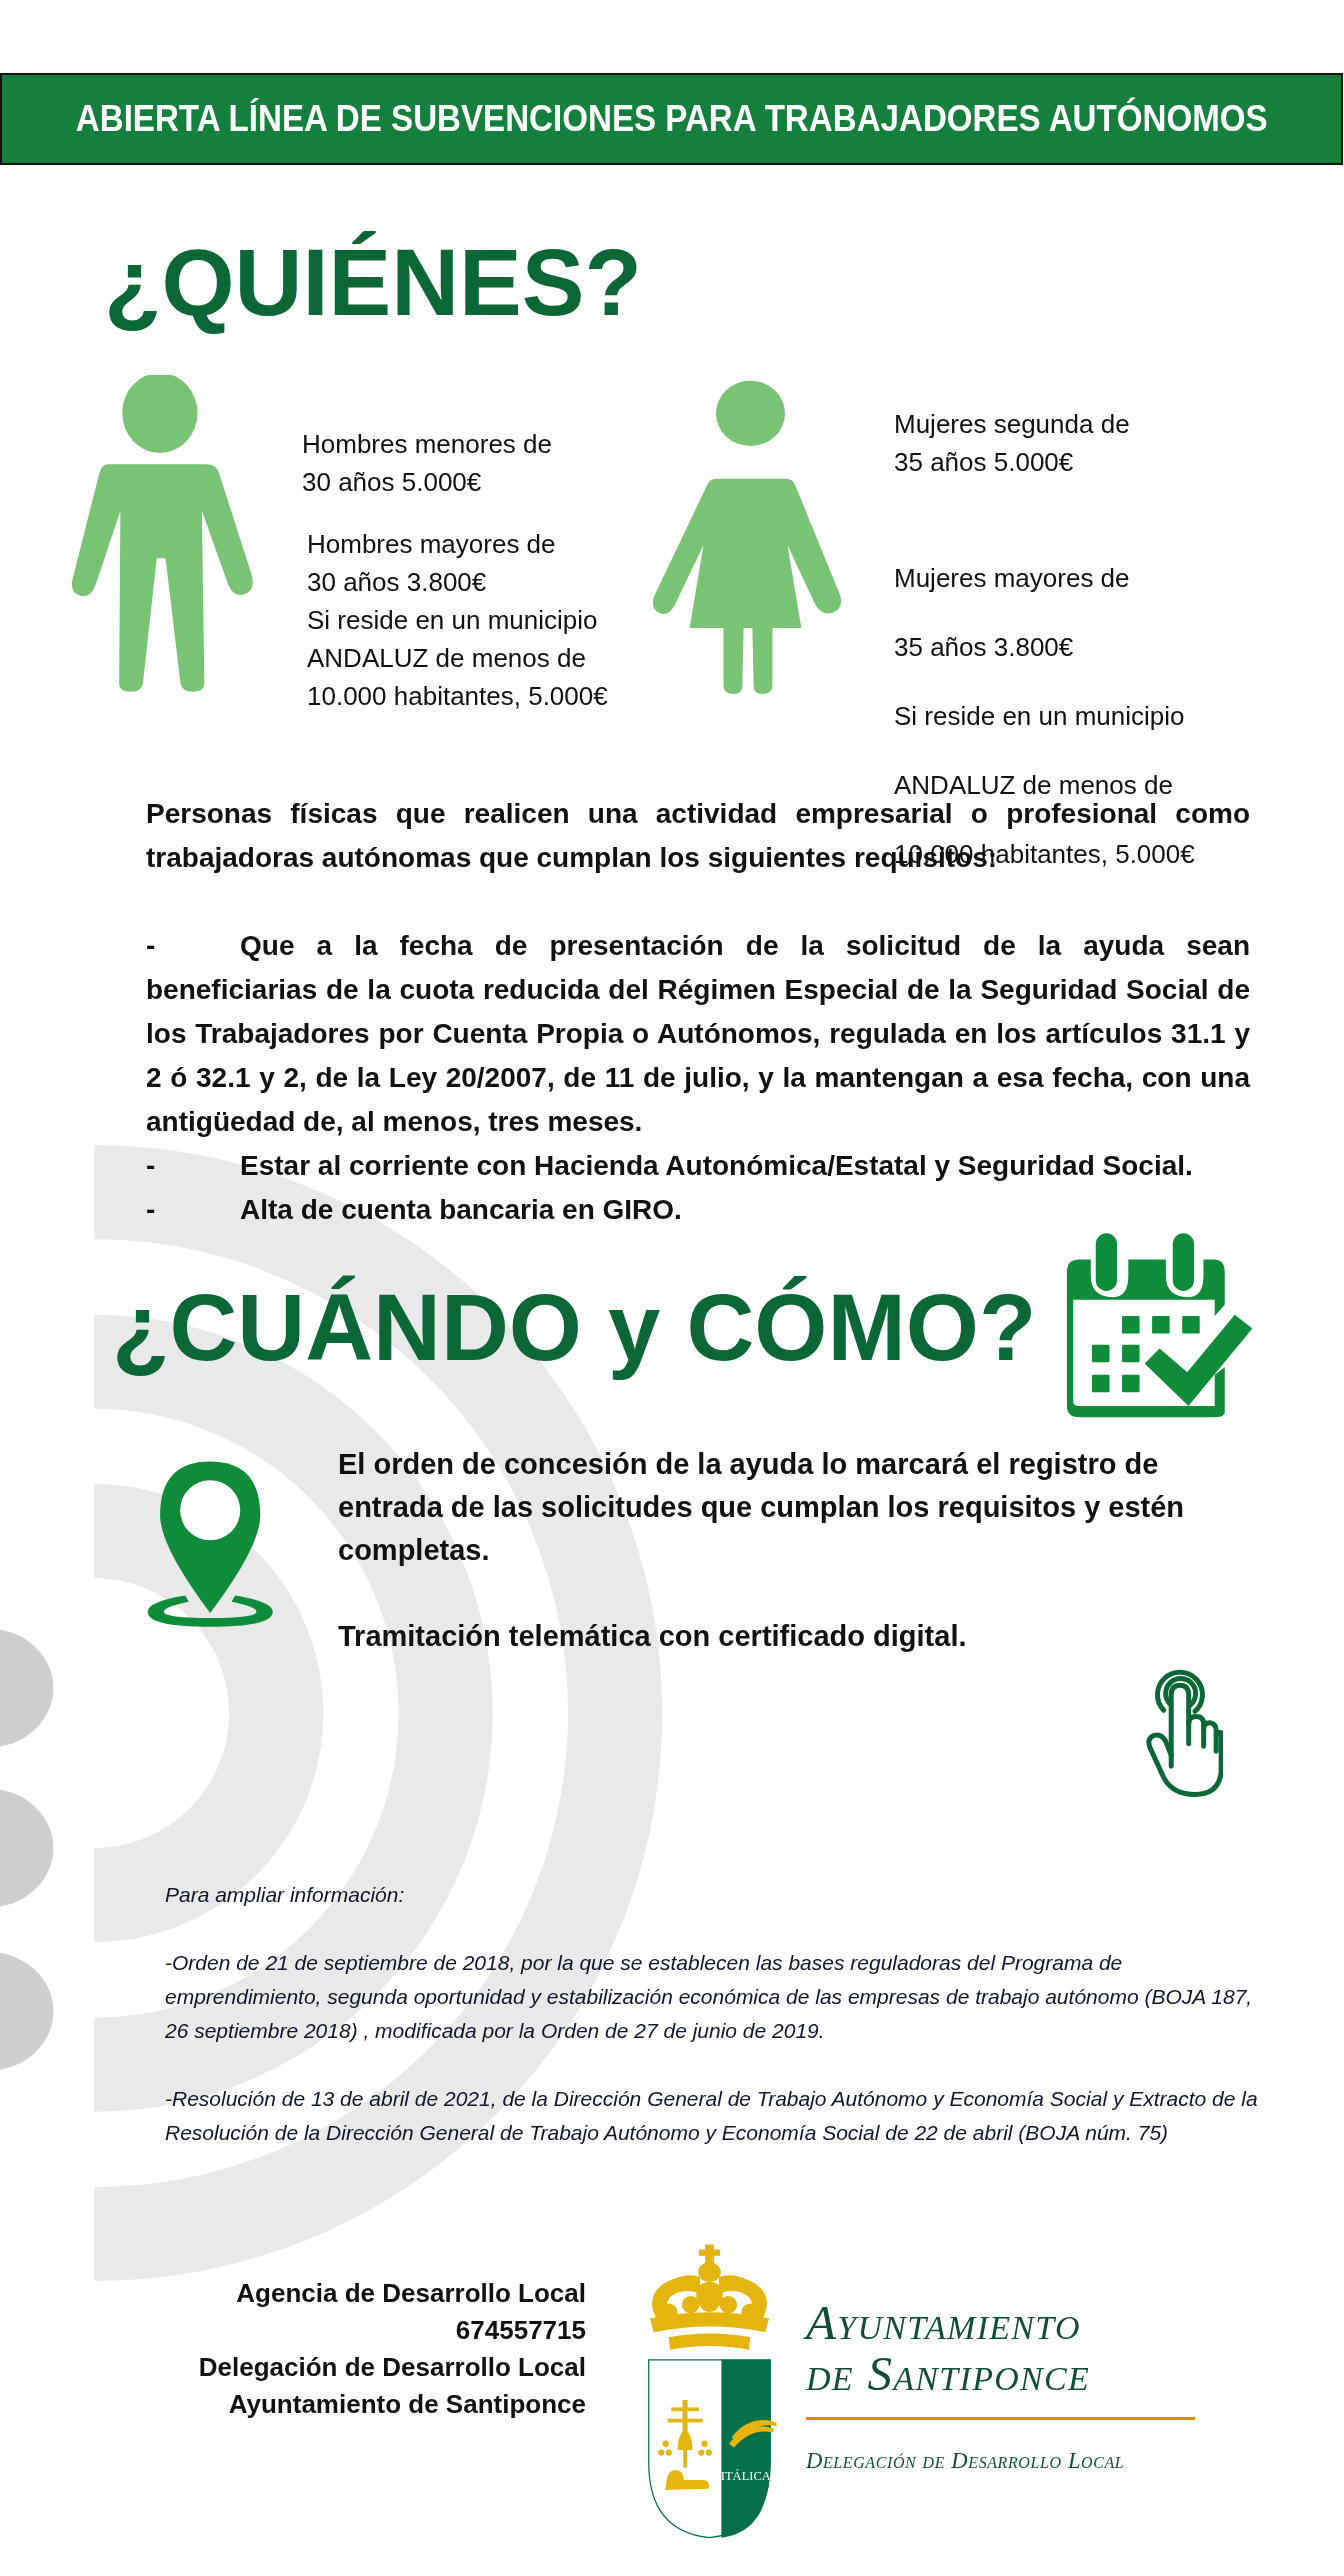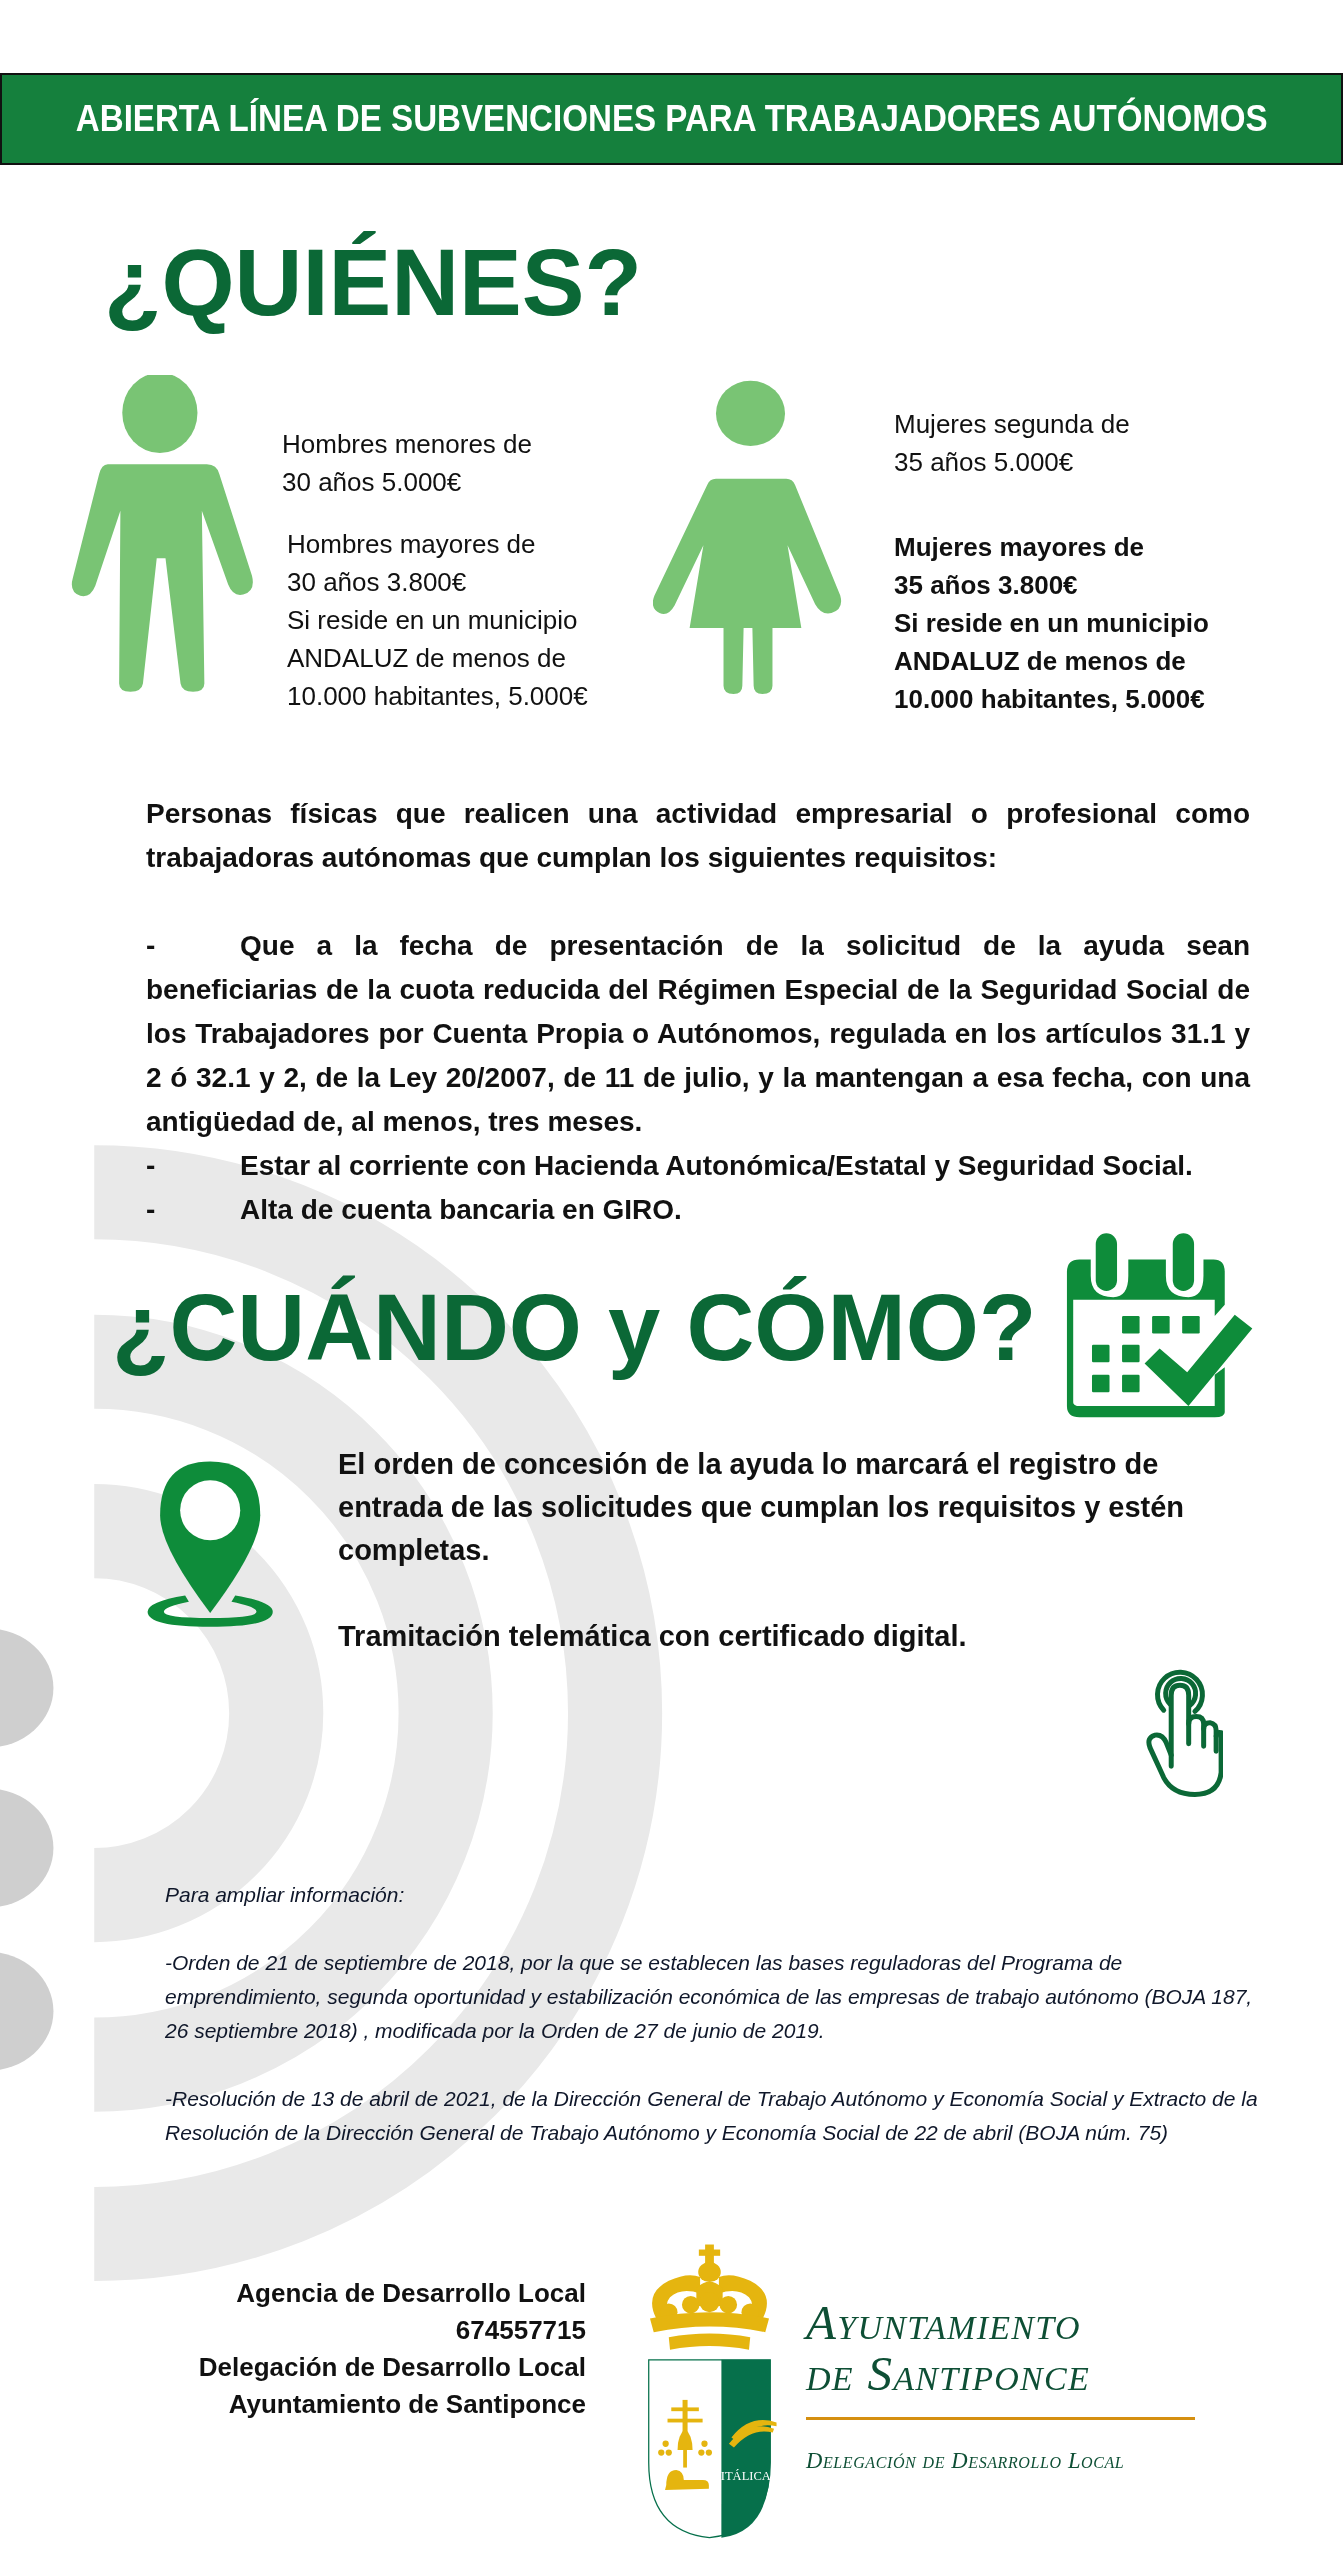--- a/index.html
+++ b/index.html
@@ -13,24 +13,24 @@
   .banner { left:0; top:73px; width:1343px; height:92px; background:#15803d;
             border:2.5px solid #111; box-sizing:border-box; display:flex; align-items:center; justify-content:center; z-index:2; }
   .banner-title { color:#fff; font-family:"Liberation Sans", sans-serif; font-weight:bold;
                   font-size:36px; letter-spacing:0px; transform:scaleX(0.92); white-space:nowrap; }
 
   .h-big { color:#0b6836; font-weight:bold; font-family:"Liberation Sans", sans-serif; z-index:2; }
   .h-quienes { left:104px; top:226px; font-size:94px; line-height:113px; }
   .h-cuando { left:112px; top:1271px; font-size:94px; line-height:113px; }
 
   .figure { z-index:2; }
-  .txt { z-index:2; font-weight:bold; }
+  .txt { z-index:2; font-weight:bold;margin-left:20px; }
   .men-text { left:282px; font-size:26px; line-height:38px; font-weight:normal; color:#111; }
   .women-text { left:894px; font-size:26px; line-height:38px; color:#111; }
-  .women-text .strong { font-weight:bold; }
+  .women-text .strong { font-weight:normal;margin-top:31px; }
 
   .req-block { left:146px; top:792px; width:1104px; font-size:28px; line-height:44px; font-weight:bold; z-index:2; }
   .req-intro { text-align:justify; text-align-last:left; margin:0; }
   .req-list { margin:0; padding:0; list-style:none; margin-top:44px; }
   .req-list li { position:relative; padding-left:0; }
   .req-dash { display:inline-block; width:94px; }
   .req-just { text-align:justify; }
 
   .when-block { left:338px; top:1443px; width:916px; font-size:29px; line-height:43px; font-weight:bold; z-index:2; }
   .when-block p { margin:0 0 43px 0; }

